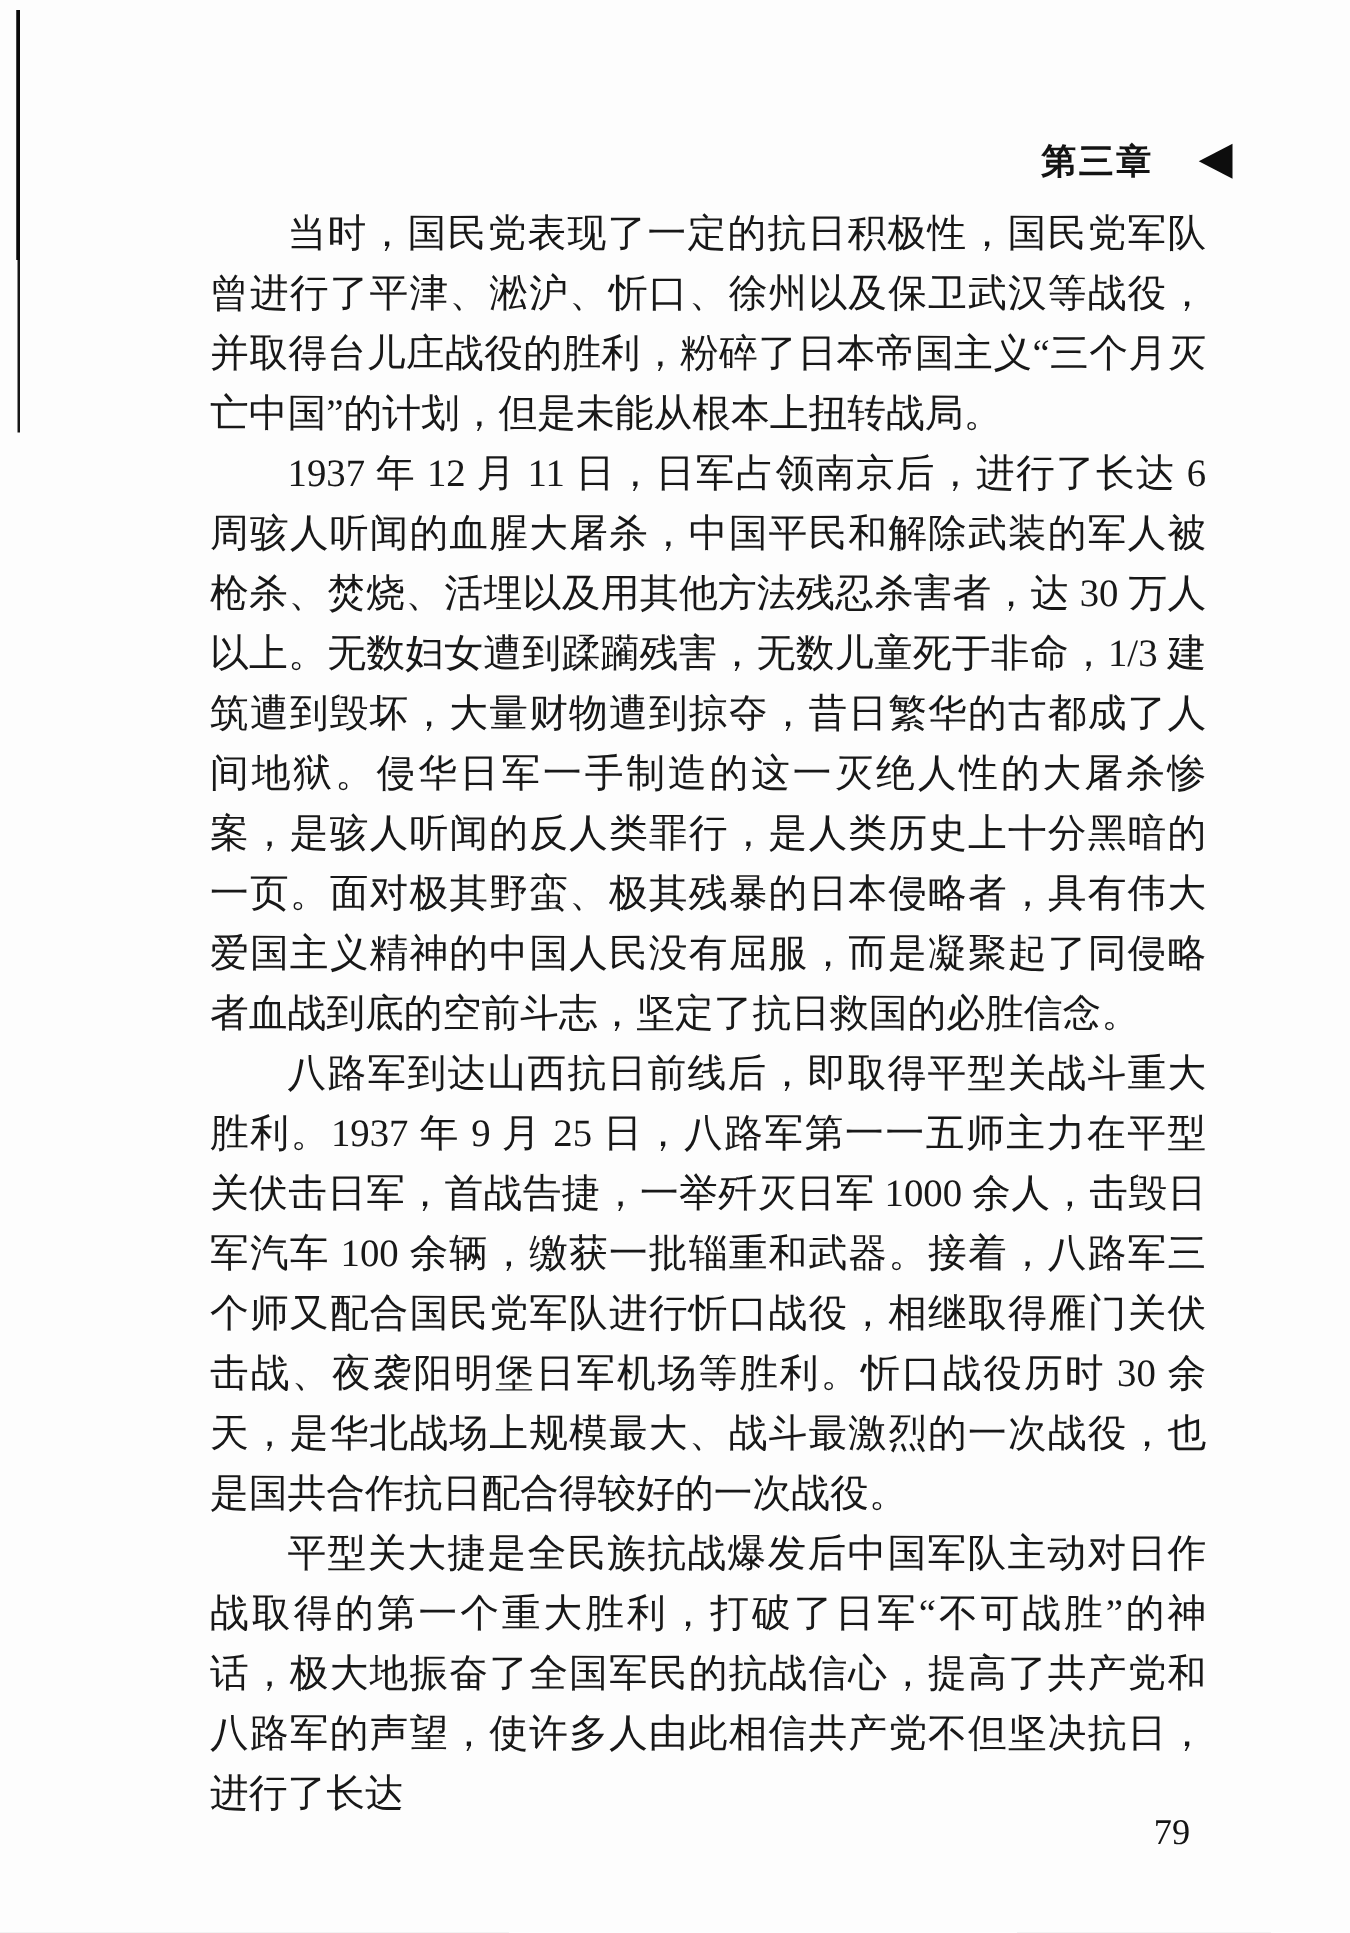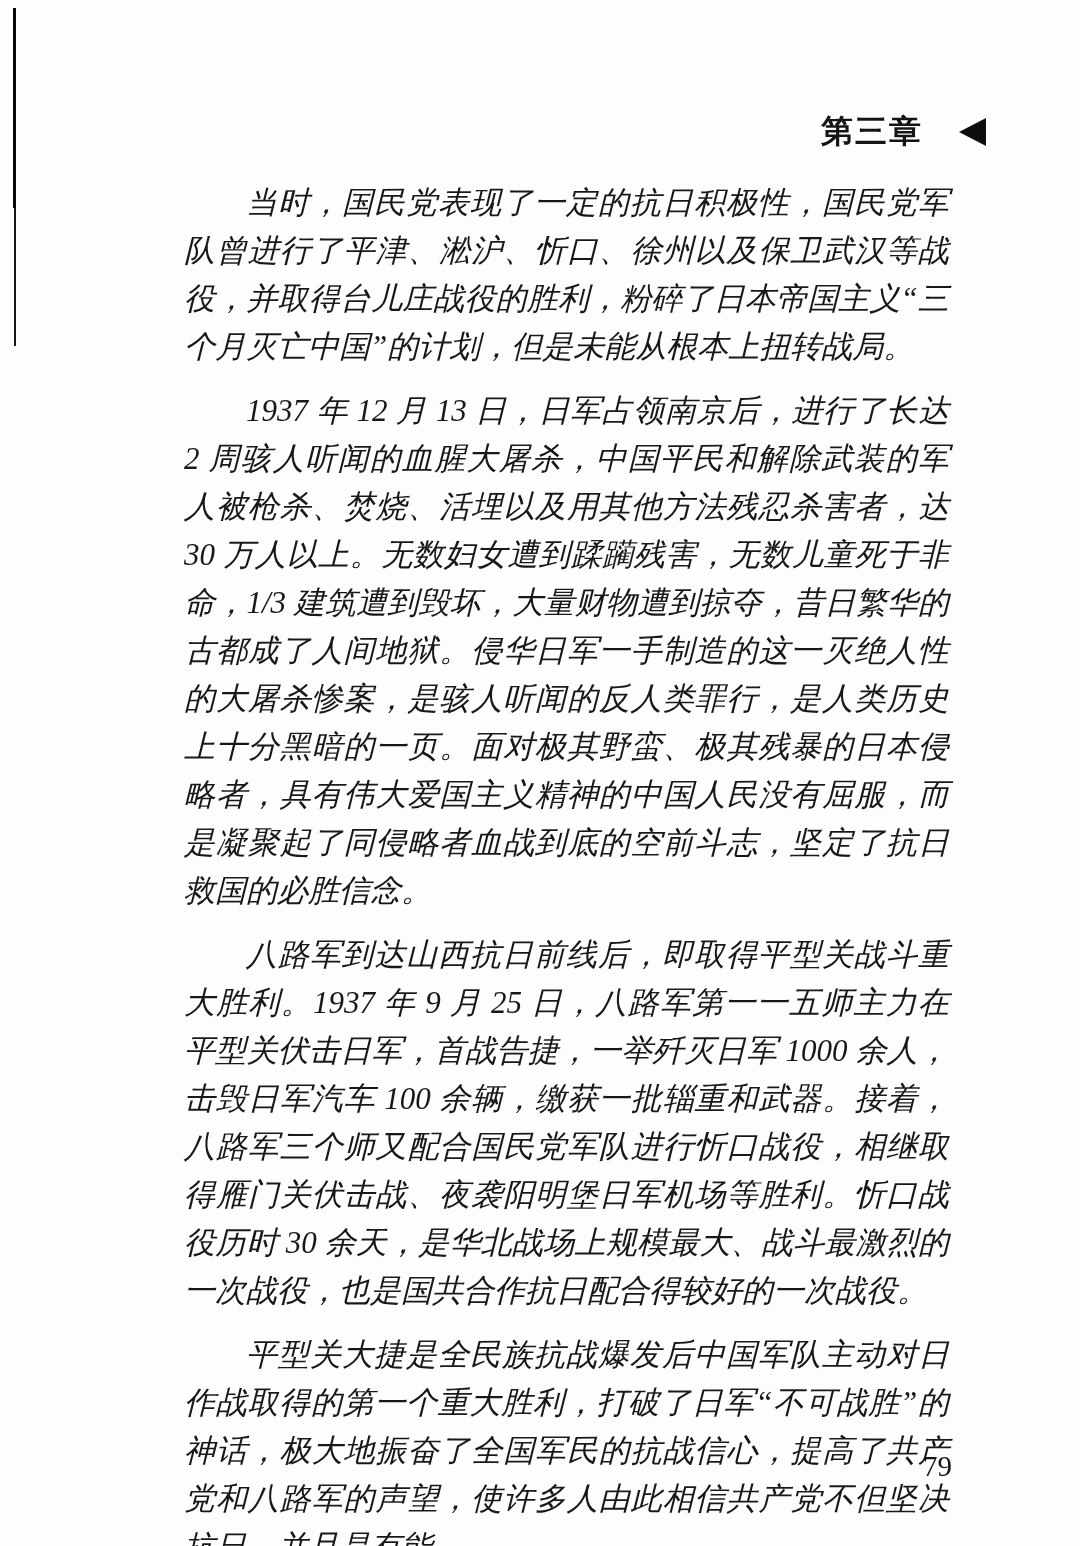--- a/index.html
+++ b/index.html
@@ -34,21 +34,21 @@
     background: #161616;
   }
   
   .running-head {
     position: absolute;
     top: 110px;
     right: 94px;
     display: flex;
     align-items: center;
     font-weight: 700;
-    font-size: 32px;
+    font-size: 28px;
     letter-spacing: 2px;
     white-space: nowrap;
     color: #141414;
   }
   .running-head .chapter-label {
     margin-right: 26px;
   }
   .tri-left {
     width: 0;
     height: 0;
@@ -62,24 +62,23 @@
     position: absolute;
     left: 168px;
     top: 163px;
     width: 797px;
     font-size: 31px;
     line-height: 48px;
     text-align: justify;
     color: #181818;
   }
   .text-block p {
-    margin: 16px;
+    margin: 0;
     padding: 0;
     text-indent: 2em;
-    font-style: italic;
   }
   
   .folio {
     position: absolute;
     top: 1450px;
     right: 128px;
     font-size: 29px;
     color: #141414;
   }
 </style>
@@ -91,20 +90,20 @@
   <div class="edge-line"></div>
   <div class="edge-line-thin"></div>
 
   <div class="running-head">
     <span class="chapter-label">第三章</span>
     <span class="tri-left"></span>
   </div>
 
   <div class="text-block">
     <p>当时，国民党表现了一定的抗日积极性，国民党军队曾进行了平津、淞沪、忻口、徐州以及保卫武汉等战役，并取得台儿庄战役的胜利，粉碎了日本帝国主义“三个月灭亡中国”的计划，但是未能从根本上扭转战局。</p>
-    <p>1937 年 12 月 13 日，日军占领南京后，进行了长达 2 周骇人听闻的血腥大屠杀，中国平民和解除武装的军人被枪杀、焚烧、活埋以及用其他方法残忍杀害者，达 30 万人以上。无数妇女遭到蹂躏残害，无数儿童死于非命，1/3 建筑遭到毁坏，大量财物遭到掠夺，昔日繁华的古都成了人间地狱。侵华日军一手制造的这一灭绝人性的大屠杀惨案，是骇人听闻的反人类罪行，是人类历史上十分黑暗的一页。面对极其野蛮、极其残暴的日本侵略者，具有伟大爱国主义精神的中国人民没有屈服，而是凝聚起了同侵略者血战到底的空前斗志，坚定了抗日救国的必胜信念。</p>
+    <p>1937 年 12 月 11 日，日军占领南京后，进行了长达 6 周骇人听闻的血腥大屠杀，中国平民和解除武装的军人被枪杀、焚烧、活埋以及用其他方法残忍杀害者，达 30 万人以上。无数妇女遭到蹂躏残害，无数儿童死于非命，1/3 建筑遭到毁坏，大量财物遭到掠夺，昔日繁华的古都成了人间地狱。侵华日军一手制造的这一灭绝人性的大屠杀惨案，是骇人听闻的反人类罪行，是人类历史上十分黑暗的一页。面对极其野蛮、极其残暴的日本侵略者，具有伟大爱国主义精神的中国人民没有屈服，而是凝聚起了同侵略者血战到底的空前斗志，坚定了抗日救国的必胜信念。</p>
     <p>八路军到达山西抗日前线后，即取得平型关战斗重大胜利。1937 年 9 月 25 日，八路军第一一五师主力在平型关伏击日军，首战告捷，一举歼灭日军 1000 余人，击毁日军汽车 100 余辆，缴获一批辎重和武器。接着，八路军三个师又配合国民党军队进行忻口战役，相继取得雁门关伏击战、夜袭阳明堡日军机场等胜利。忻口战役历时 30 余天，是华北战场上规模最大、战斗最激烈的一次战役，也是国共合作抗日配合得较好的一次战役。</p>
-    <p>平型关大捷是全民族抗战爆发后中国军队主动对日作战取得的第一个重大胜利，打破了日军“不可战胜”的神话，极大地振奋了全国军民的抗战信心，提高了共产党和八路军的声望，使许多人由此相信共产党不但坚决抗日，并且是有能</p>
+    <p>平型关大捷是全民族抗战爆发后中国军队主动对日作战取得的第一个重大胜利，打破了日军“不可战胜”的神话，极大地振奋了全国军民的抗战信心，提高了共产党和八路军的声望，使许多人由此相信共产党不但坚决抗日，进行了长达</p>
   </div>
 
   <div class="folio">79</div>
 
 </div>
 
 </body></html>

